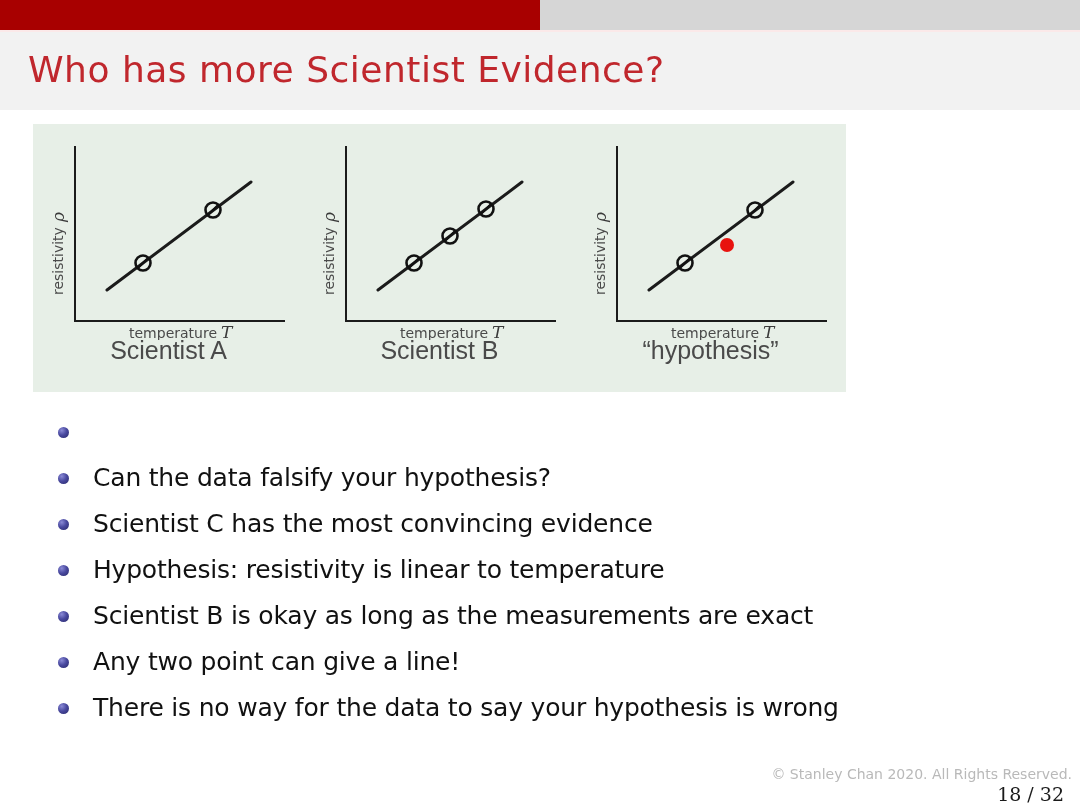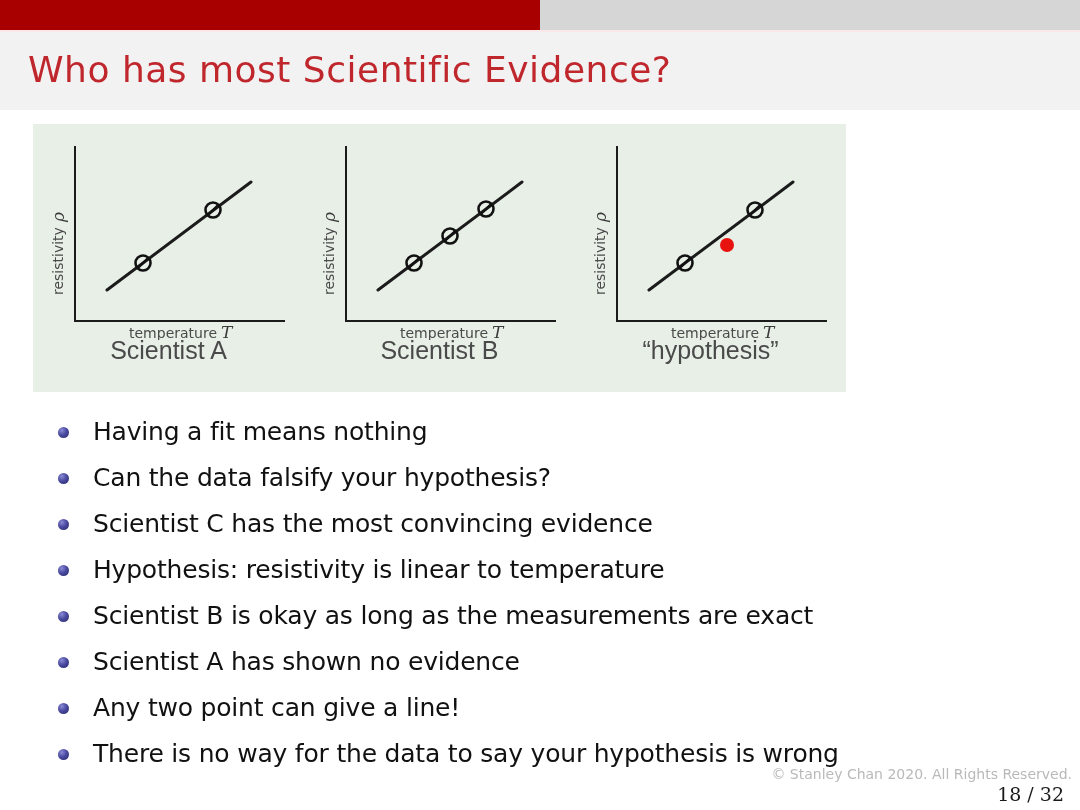--- a/index.html
+++ b/index.html
@@ -130,21 +130,21 @@
   .ax-ital   { font-family: "DejaVu Serif", serif; font-style: italic; font-size: 17px; fill: #3a3a3a; }
 </style>
 </head>
 <body>
 
 <div id="topbar" style="background: rgb(214, 214, 214);">
   <div id="topbar-red" style="background: rgb(168, 0, 0);"></div>
 </div>
 
 <div id="title-band" style="background: rgb(242, 242, 242);"></div>
-<div id="slide-title" style="color: rgb(192, 39, 45);">Who has most Scientific Evidence?</div>
+<div id="slide-title" style="color: rgb(192, 39, 45);">Who has more Scientist Evidence?</div>
 
 <div id="figure-panel" style="background: rgb(231, 239, 231);">
 
   <div class="chart-cell" style="left:0px;">
     <svg class="chart-svg" width="271" height="210" viewBox="0 0 271 210">
       <path class="axis-line" d="M 42 16 L 42 191 L 252 191"></path>
       <line class="fit-line" x1="74" y1="160" x2="218" y2="52"></line>
       <g>
         <circle class="pt-ring" cx="110" cy="133" r="7.5"></circle>
         <line class="pt-slash" x1="105" y1="138" x2="115" y2="128"></line>
@@ -204,41 +204,36 @@
       <text class="ax-ital" x="0" y="0" transform="translate(31,92) rotate(-90)">ρ</text>
     </svg>
     <div class="chart-caption">“hypothesis”</div>
   </div>
 
 </div>
 
 <div id="bullets">
   <div class="bullet-row">
     <span class="bullet-dot"></span>
-    <span class="bullet-text">Having a fit means nothing</span>
   </div>
   <div class="bullet-row">
     <span class="bullet-dot"></span>
     <span class="bullet-text">Can the data falsify your hypothesis?</span>
   </div>
   <div class="bullet-row">
     <span class="bullet-dot"></span>
     <span class="bullet-text">Scientist C has the most convincing evidence</span>
   </div>
   <div class="bullet-row">
     <span class="bullet-dot"></span>
     <span class="bullet-text">Hypothesis:  resistivity is linear to temperature</span>
   </div>
   <div class="bullet-row">
     <span class="bullet-dot"></span>
     <span class="bullet-text">Scientist B is okay as long as the measurements are exact</span>
-  </div>
-  <div class="bullet-row">
-    <span class="bullet-dot"></span>
-    <span class="bullet-text">Scientist A has shown no evidence</span>
   </div>
   <div class="bullet-row">
     <span class="bullet-dot"></span>
     <span class="bullet-text">Any two point can give a line!</span>
   </div>
   <div class="bullet-row">
     <span class="bullet-dot"></span>
     <span class="bullet-text">There is no way for the data to say your hypothesis is wrong</span>
   </div>
 </div>

